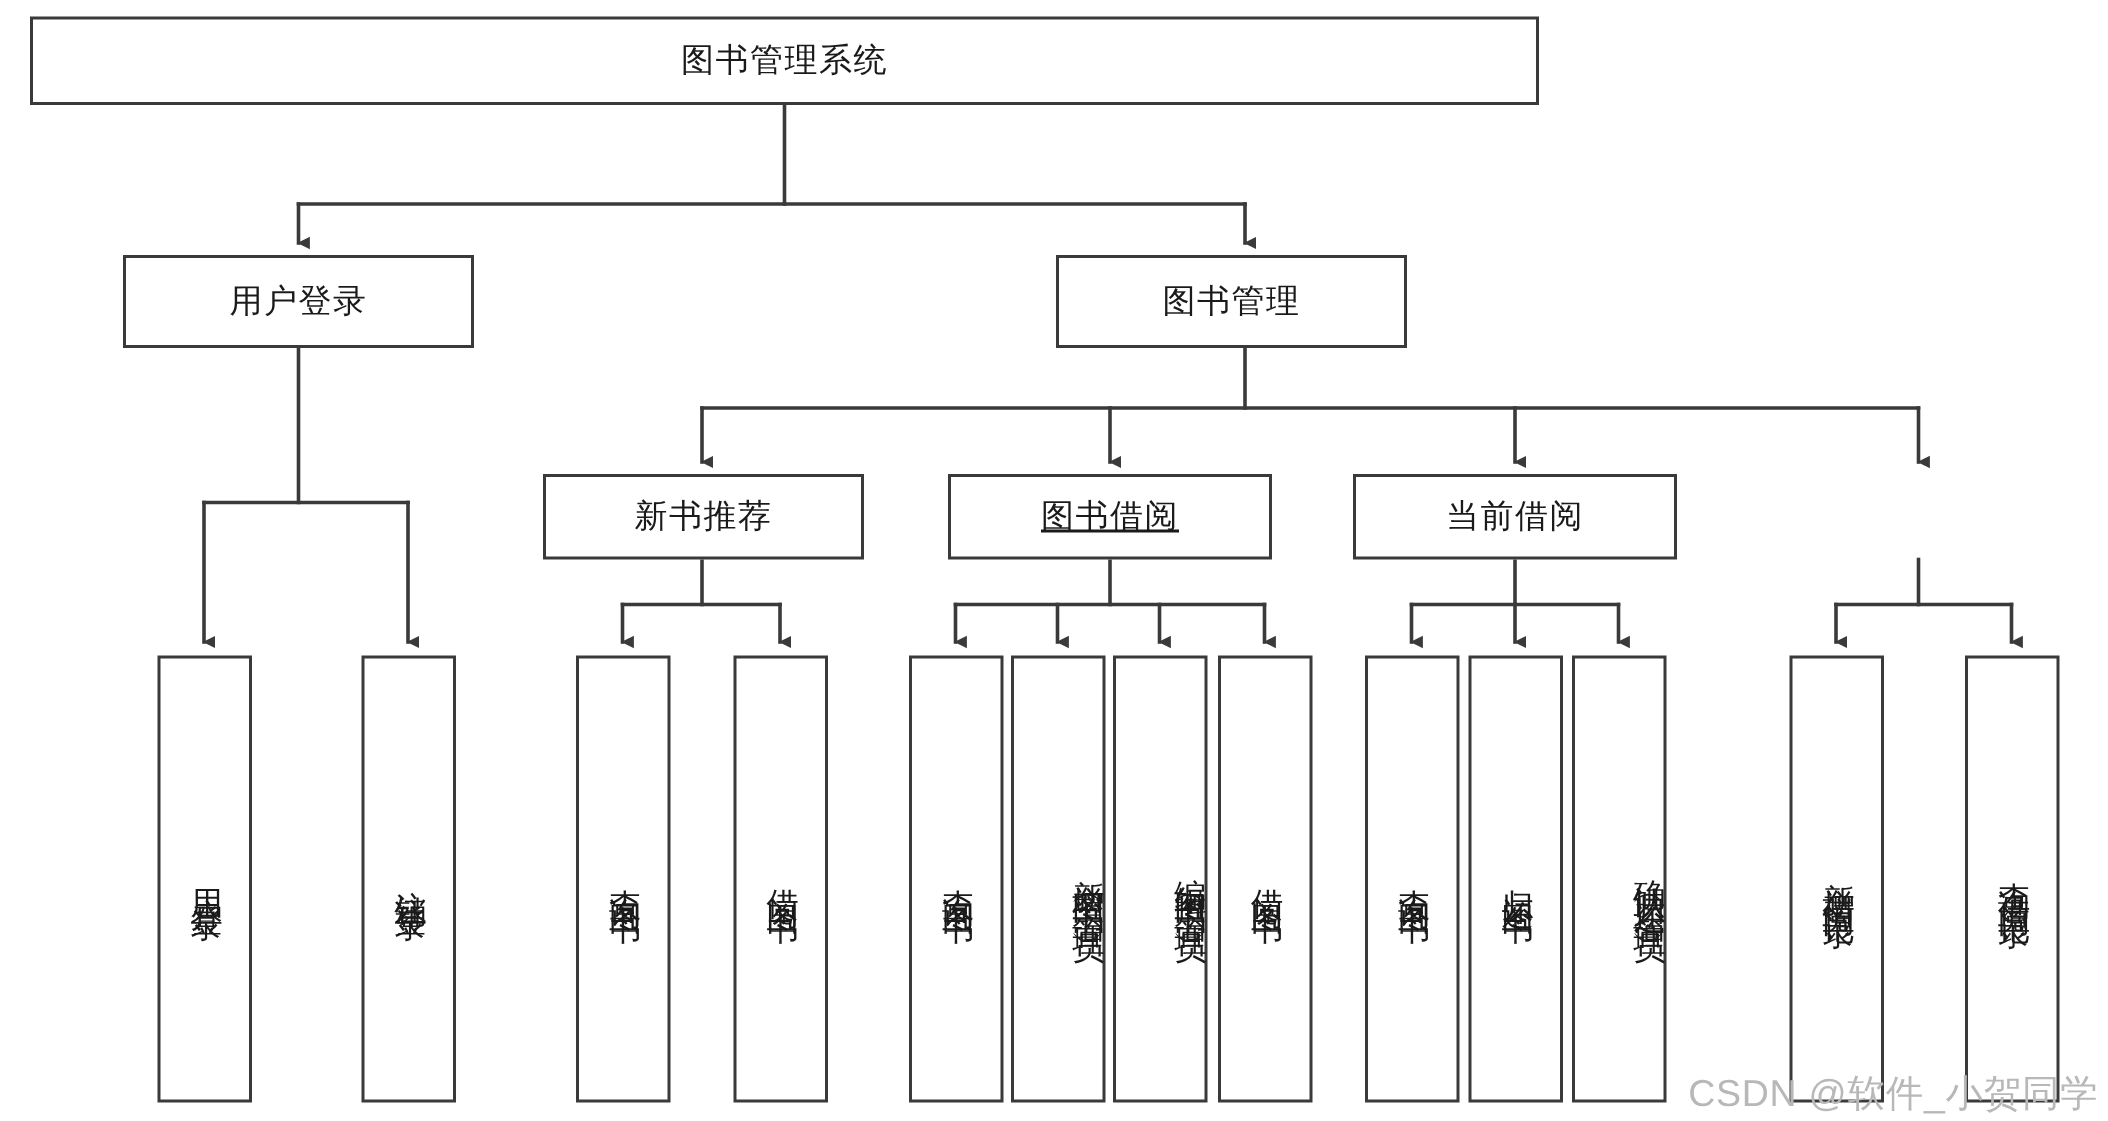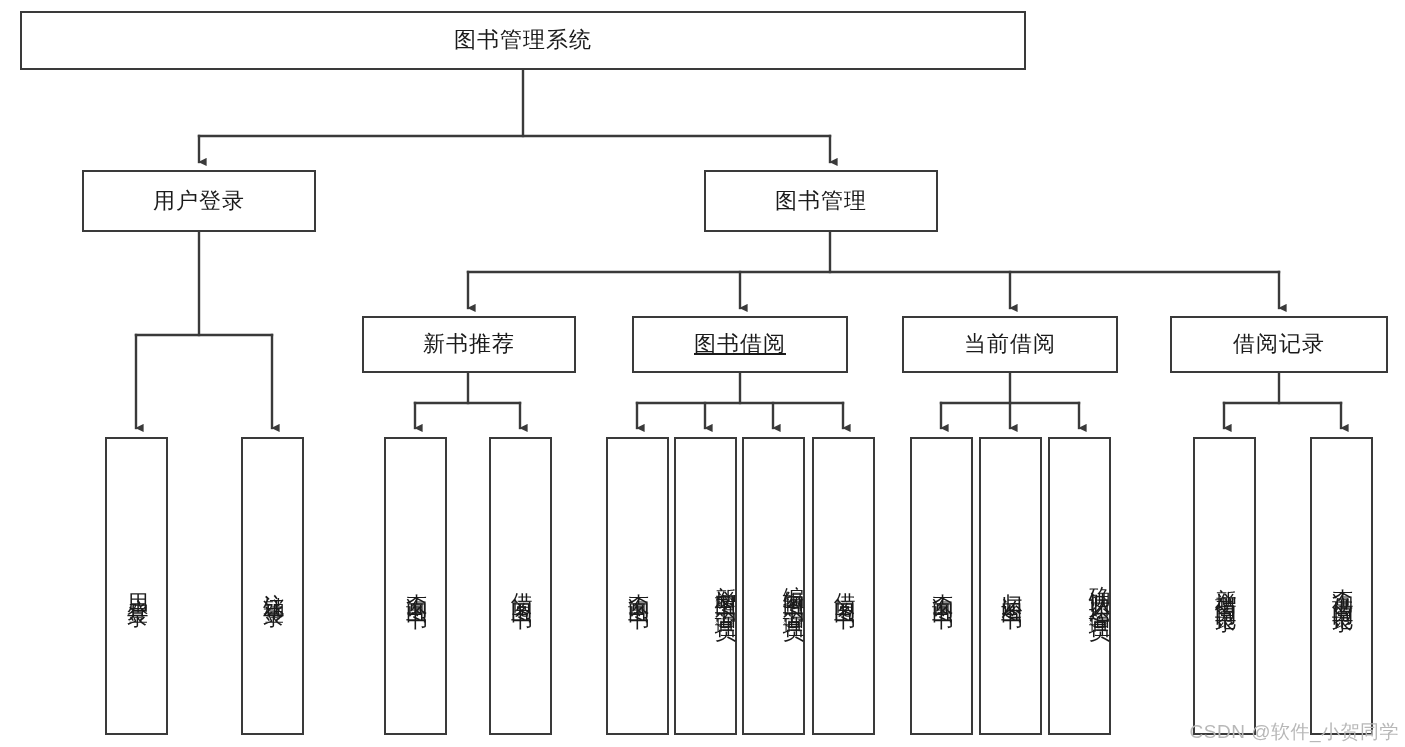--- a/index.html
+++ b/index.html
@@ -68,21 +68,21 @@
     align-items: flex-start;
   }
   .node.vertical.midalign {
     align-items: center;
     padding-top: 0;
   }
   #watermark {
     position: absolute;
     right: 6px;
     bottom: 2px;
-    font-size: 19px;
+    font-size: 25px;
     color: #b8b8b8;
     letter-spacing: 0.5px;
     z-index: 3;
     white-space: nowrap;
   }
 </style>
 </head>
 <body>
 
 <div id="diagram-root">
@@ -156,23 +156,20 @@
   </div>
 
   <div class="node horizontal" style="left:632px; top:316px; width:216px; height:57px;text-decoration:underline;">
     <span class="label">图书借阅</span>
   </div>
 
   <div class="node horizontal" style="left:902px; top:316px; width:216px; height:57px;">
     <span class="label">当前借阅</span>
   </div>
 
-  <div class="node horizontal" style="left:1170px; top:316px; width:218px; height:57px;">
-    <span class="label">借阅记录</span>
-  </div>
 
   <div class="node vertical midalign" style="left:105px; top:437px; width:63px; height:298px;">
     <span class="label">用户登录</span>
   </div>
 
   <div class="node vertical midalign" style="left:241px; top:437px; width:63px; height:298px;">
     <span class="label">注销登录</span>
   </div>
 
   <div class="node vertical midalign" style="left:384px; top:437px; width:63px; height:298px;">

